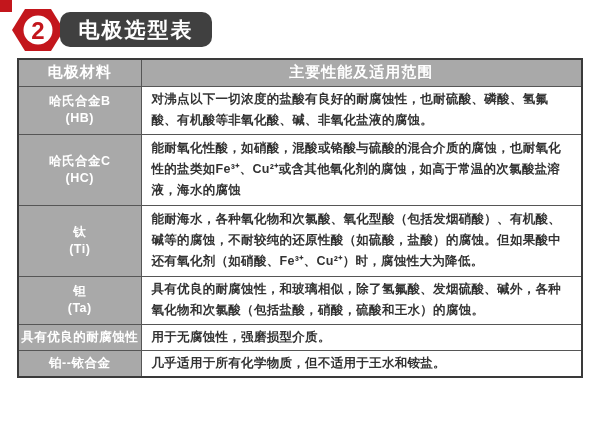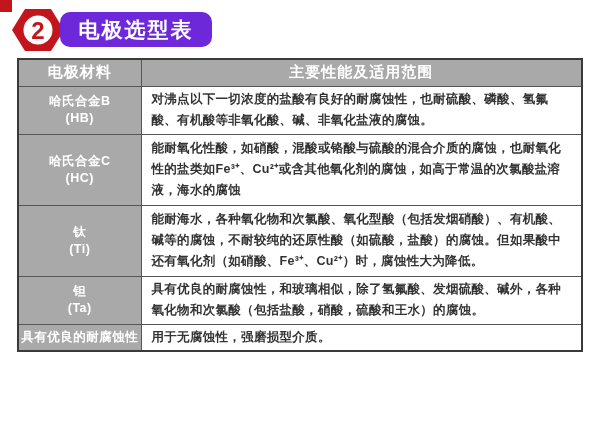--- a/index.html
+++ b/index.html
@@ -12,21 +12,21 @@
   }
   
   .corner-square {
     position:absolute; left:0; top:0;
     width:12px; height:12px;
     background:#c3161c;
   }
   .banner {
     position:absolute; left:60px; top:12px;
     width:152px; height:35px;
-    background:#6d28d9;
+    background:#404040;
     border-radius:10px;
     color:#ffffff;
     font-weight:bold;
     font-size:21px;
     letter-spacing:2px;
     display:flex; align-items:center; justify-content:center;
   }
   .hexbadge {
     position:absolute; left:12px; top:7px;
     width:52px; height:46px;
@@ -135,14 +135,20 @@
         <div>(Ta)</div>
       </td>
       <td class="desc">具有优良的耐腐蚀性，和玻璃相似，除了氢氟酸、发烟硫酸、碱外，各种氧化物和次氯酸（包括盐酸，硝酸，硫酸和王水）的腐蚀。</td>
     </tr>
     <tr class="r6">
       <td class="mat">
         <div>具有优良的耐腐蚀性</div>
       </td>
       <td class="desc">用于无腐蚀性，强磨损型介质。</td>
     </tr>
+    <tr class="r7">
+      <td class="mat">
+        <div>铂--铱合金</div>
+      </td>
+      <td class="desc">几乎适用于所有化学物质，但不适用于王水和铵盐。</td>
+    </tr>
   </tbody>
 </table>
 
 </body></html>

